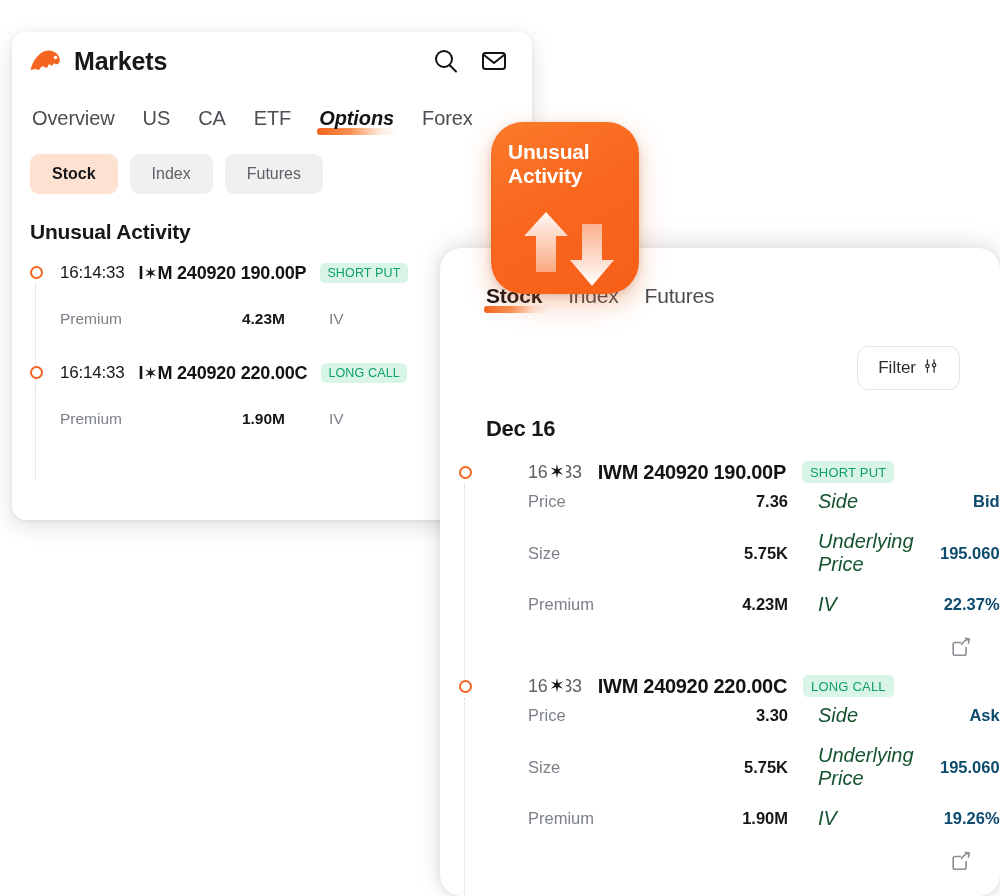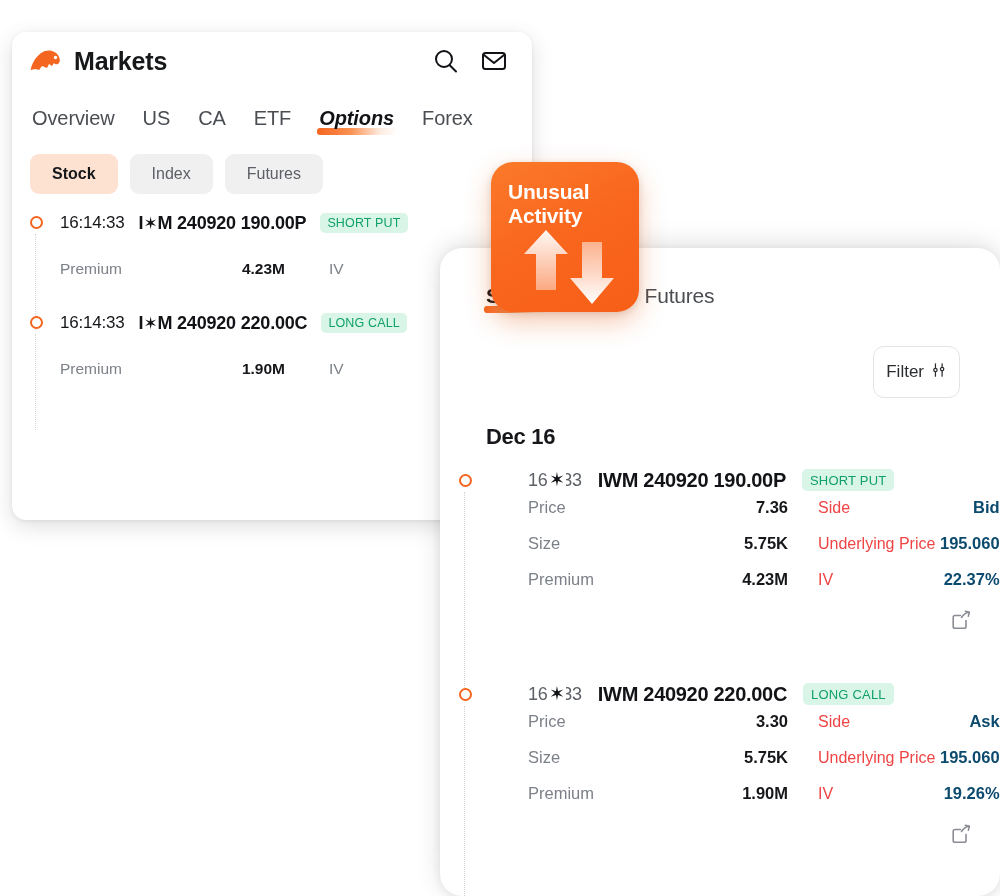--- a/index.html
+++ b/index.html
@@ -215,27 +215,26 @@
   .lrow-stats .lbl { color: #7c8088; width: 120px; }
   .lrow-stats .val { color: #16171a; font-weight: 700; width: 105px; text-align: right; }
   .lrow-stats .lbl2 { color: #7c8088; margin-left: 44px; }
 
   
   #ua-badge {
     position: absolute;
     left: 491px;
     top: 122px;
     width: 148px;
-    height: 150px;
-    border-radius: 22px;
+    height: 172px;
+    border-radius: 32px;
     background: linear-gradient(152deg, #fb7a2a 0%, #f9661e 48%, #f75f17 100%);
     box-shadow: 0 10px 26px rgba(228,98,26,0.34), 0 2px 7px rgba(0,0,0,0.12);
     z-index: 5;
     overflow: hidden;
-    margin-top: 40px;
   }
 
   #ua-badge .ua-text {
     position: absolute;
     left: 17px;
     top: 18px;
     right: 12px;
     color: #ffffff;
     font-size: 21px;
     font-weight: 700;
@@ -311,22 +310,22 @@
     color: #64676d;
     letter-spacing: -0.1px;
   }
 
   .rc-meta-spacer { flex: 1 1 auto; }
 
   .filter-btn {
     display: flex;
     align-items: center;
     gap: 7px;
-    height: 52px;
-    padding: 0 12px;
+    height: 44px;
+    padding: 0 20px;
     border: 1.3px solid #e4e5e7;
     border-radius: 11px;
     background: #fff;
     font-size: 17px;
     color: #2b2d31;
     cursor: pointer;
   }
 
   .rc-date {
     font-size: 22px;
@@ -405,21 +404,21 @@
   .rgrid {
     margin-top: 6px;
     display: grid;
     grid-template-columns: 150px 110px 152px 1fr;
     row-gap: 17px;
     align-items: center;
   }
 
   .rgrid .k { font-size: 16.5px; color: #7c8088; }
   .rgrid .v { font-size: 16.5px; color: #16171a; font-weight: 700; text-align: right; }
-  .rgrid .k2 { font-size: 16px; color: #ef4444; padding-left: 30px; }
+  .rgrid .k2 { font-size: 20px; color: #14532d; padding-left: 30px; font-style: italic; }
   .rgrid .v2 { font-size: 16.5px; color: #0c4a6e; font-weight: 700; text-align: right; }
 
   .share-row {
     display: flex;
     justify-content: flex-end;
     padding-top: 18px;
     padding-right: 2px;
   }
 
   .share-btn {
@@ -497,20 +496,21 @@
       <span class="tab active">Options</span>
       <span class="tab">Forex</span>
     </div>
 
     <div class="lc-pills">
       <span class="pill active">Stock</span>
       <span class="pill">Index</span>
       <span class="pill">Futures</span>
     </div>
 
+    <div class="lc-section-title">Unusual Activity</div>
 
     <div class="lc-list">
 
       <div class="lrow">
         <span class="dot"></span>
         <span class="dotline"></span>
         <div class="lrow-top">
           <span class="lrow-time">16:14:33</span>
           <span class="lrow-contract">
             <span>I</span><span class="star-glyph">✶</span><span>M</span>&nbsp;<span>240920 190.00P</span>

